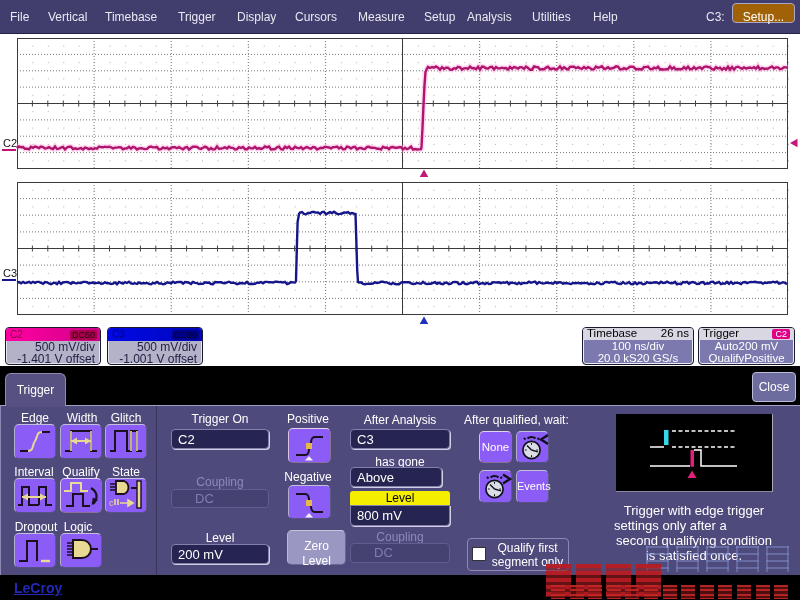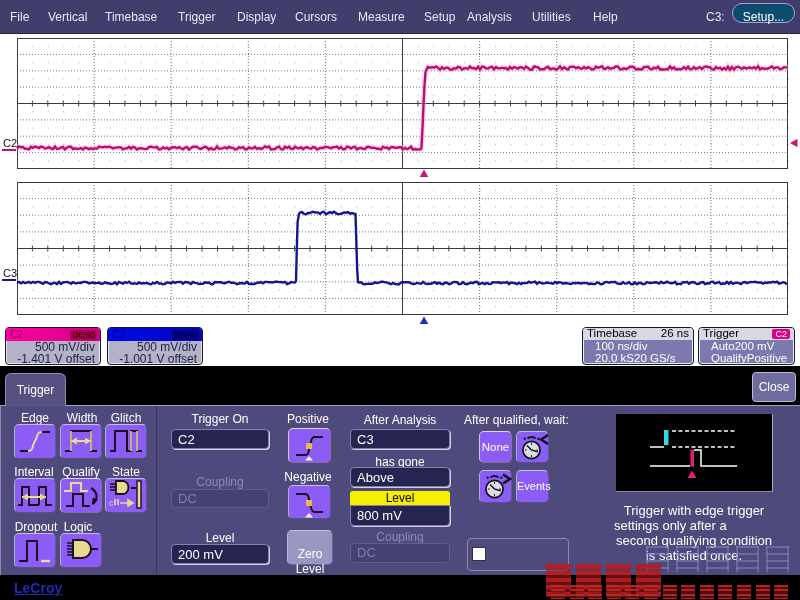--- a/index.html
+++ b/index.html
@@ -1,41 +1,41 @@
 <!DOCTYPE html>
 <html><head><meta charset="utf-8"><style>
 *{margin:0;padding:0;box-sizing:border-box}
 body{width:800px;height:600px;font-family:"Liberation Sans",sans-serif;position:relative;background:#000;overflow:hidden}
 .ab{position:absolute}
 .lbl{position:absolute;color:#fff;font-size:12px;text-align:center;white-space:nowrap}
 .glbl{position:absolute;color:#8d89b8;font-size:12px;text-align:center;white-space:nowrap}
 .inp{position:absolute;background:#262450;border:1px solid #8480ae;border-radius:4px;
  box-shadow:1px 1px 0 #d0d0e2;color:#fff;font-size:13px;padding-left:6px;line-height:18px}
 .ginp{position:absolute;background:#454171;border:1px solid #615d8e;border-radius:4px;
- color:#827daf;font-size:13px;padding-left:6px;line-height:17px}
+ color:#827daf;font-size:13px;padding-left:23px;line-height:17px}
 .btn{position:absolute;background:#8b5cf6;border:1px solid;border-color:#c2c0d8 #5e5a88 #565281 #b0aecb;border-radius:5px}
 .sel{background:#8b5cf6;border-color:#e4d2ea #8a6f96 #8a6f96 #dcc4e4}
 .db{position:absolute;background:#7b79ad;border:1px solid #1a1a2e;box-shadow:inset 0 0 0 1px #eceef6;border-radius:4px;overflow:hidden;font-size:12px}
 .db .hd{background:#d8d7e2;color:#000;height:11.5px;line-height:11px;padding:0 4px;font-size:11.5px;display:flex;justify-content:space-between;align-items:center}
-.db .rw{color:#fff;line-height:12.2px;padding:0 12px;font-size:11.5px;display:flex;justify-content:flex-start}
+.db .rw{color:#fff;line-height:12.2px;padding:0 12px;font-size:11.5px;display:flex;justify-content:center}
 </style></head><body>
 <div class="ab" style="left:0;top:0;width:800px;height:34px;background:#413d6d;border-bottom:1px solid #23204a;color:#e9e9f2;font-size:12px">
     <span style="position:absolute;left:10px;top:10px">File</span>
     <span style="position:absolute;left:48px;top:10px">Vertical</span>
     <span style="position:absolute;left:105px;top:10px">Timebase</span>
     <span style="position:absolute;left:178px;top:10px">Trigger</span>
     <span style="position:absolute;left:237px;top:10px">Display</span>
     <span style="position:absolute;left:295px;top:10px">Cursors</span>
     <span style="position:absolute;left:358px;top:10px">Measure</span>
     <span style="position:absolute;left:424px;top:10px">Setup</span>
     <span style="position:absolute;left:467px;top:10px">Analysis</span>
     <span style="position:absolute;left:532px;top:10px">Utilities</span>
     <span style="position:absolute;left:593px;top:10px">Help</span>
     <span style="position:absolute;left:706px;top:10px">C3:</span>
-    <div style="position:absolute;left:732px;top:3px;width:63px;height:20px;background:#0c4a6e;border:1px solid #a8a8c8;border-radius:12px;color:#fff;text-align:center;line-height:26px">Setup...</div>
+    <div style="position:absolute;left:732px;top:3px;width:63px;height:20px;background:#a16207;border:1px solid #a8a8c8;border-radius:4px;color:#fff;text-align:center;line-height:26px">Setup...</div>
   </div>
 <div class="ab" style="left:0;top:34px;width:800px;height:332px;background:#fff"></div>
 <svg class="ab" style="left:0;top:0" width="800" height="380">
     <path d="M32.4 46.2h1 M47.8 46.2h1 M63.3 46.2h1 M78.7 46.2h1 M94.1 46.2h1 M109.5 46.2h1 M124.9 46.2h1 M140.4 46.2h1 M155.8 46.2h1 M171.2 46.2h1 M186.6 46.2h1 M202.0 46.2h1 M217.5 46.2h1 M232.9 46.2h1 M248.3 46.2h1 M263.7 46.2h1 M279.1 46.2h1 M294.6 46.2h1 M310.0 46.2h1 M325.4 46.2h1 M340.8 46.2h1 M356.2 46.2h1 M371.7 46.2h1 M387.1 46.2h1 M402.5 46.2h1 M417.9 46.2h1 M433.3 46.2h1 M448.8 46.2h1 M464.2 46.2h1 M479.6 46.2h1 M495.0 46.2h1 M510.4 46.2h1 M525.9 46.2h1 M541.3 46.2h1 M556.7 46.2h1 M572.1 46.2h1 M587.5 46.2h1 M603.0 46.2h1 M618.4 46.2h1 M633.8 46.2h1 M649.2 46.2h1 M664.6 46.2h1 M680.1 46.2h1 M695.5 46.2h1 M710.9 46.2h1 M726.3 46.2h1 M741.7 46.2h1 M757.2 46.2h1 M772.6 46.2h1 M788.0 46.2h1 M32.4 62.6h1 M47.8 62.6h1 M63.3 62.6h1 M78.7 62.6h1 M94.1 62.6h1 M109.5 62.6h1 M124.9 62.6h1 M140.4 62.6h1 M155.8 62.6h1 M171.2 62.6h1 M186.6 62.6h1 M202.0 62.6h1 M217.5 62.6h1 M232.9 62.6h1 M248.3 62.6h1 M263.7 62.6h1 M279.1 62.6h1 M294.6 62.6h1 M310.0 62.6h1 M325.4 62.6h1 M340.8 62.6h1 M356.2 62.6h1 M371.7 62.6h1 M387.1 62.6h1 M402.5 62.6h1 M417.9 62.6h1 M433.3 62.6h1 M448.8 62.6h1 M464.2 62.6h1 M479.6 62.6h1 M495.0 62.6h1 M510.4 62.6h1 M525.9 62.6h1 M541.3 62.6h1 M556.7 62.6h1 M572.1 62.6h1 M587.5 62.6h1 M603.0 62.6h1 M618.4 62.6h1 M633.8 62.6h1 M649.2 62.6h1 M664.6 62.6h1 M680.1 62.6h1 M695.5 62.6h1 M710.9 62.6h1 M726.3 62.6h1 M741.7 62.6h1 M757.2 62.6h1 M772.6 62.6h1 M788.0 62.6h1 M32.4 78.9h1 M47.8 78.9h1 M63.3 78.9h1 M78.7 78.9h1 M94.1 78.9h1 M109.5 78.9h1 M124.9 78.9h1 M140.4 78.9h1 M155.8 78.9h1 M171.2 78.9h1 M186.6 78.9h1 M202.0 78.9h1 M217.5 78.9h1 M232.9 78.9h1 M248.3 78.9h1 M263.7 78.9h1 M279.1 78.9h1 M294.6 78.9h1 M310.0 78.9h1 M325.4 78.9h1 M340.8 78.9h1 M356.2 78.9h1 M371.7 78.9h1 M387.1 78.9h1 M402.5 78.9h1 M417.9 78.9h1 M433.3 78.9h1 M448.8 78.9h1 M464.2 78.9h1 M479.6 78.9h1 M495.0 78.9h1 M510.4 78.9h1 M525.9 78.9h1 M541.3 78.9h1 M556.7 78.9h1 M572.1 78.9h1 M587.5 78.9h1 M603.0 78.9h1 M618.4 78.9h1 M633.8 78.9h1 M649.2 78.9h1 M664.6 78.9h1 M680.1 78.9h1 M695.5 78.9h1 M710.9 78.9h1 M726.3 78.9h1 M741.7 78.9h1 M757.2 78.9h1 M772.6 78.9h1 M788.0 78.9h1 M32.4 95.3h1 M47.8 95.3h1 M63.3 95.3h1 M78.7 95.3h1 M94.1 95.3h1 M109.5 95.3h1 M124.9 95.3h1 M140.4 95.3h1 M155.8 95.3h1 M171.2 95.3h1 M186.6 95.3h1 M202.0 95.3h1 M217.5 95.3h1 M232.9 95.3h1 M248.3 95.3h1 M263.7 95.3h1 M279.1 95.3h1 M294.6 95.3h1 M310.0 95.3h1 M325.4 95.3h1 M340.8 95.3h1 M356.2 95.3h1 M371.7 95.3h1 M387.1 95.3h1 M402.5 95.3h1 M417.9 95.3h1 M433.3 95.3h1 M448.8 95.3h1 M464.2 95.3h1 M479.6 95.3h1 M495.0 95.3h1 M510.4 95.3h1 M525.9 95.3h1 M541.3 95.3h1 M556.7 95.3h1 M572.1 95.3h1 M587.5 95.3h1 M603.0 95.3h1 M618.4 95.3h1 M633.8 95.3h1 M649.2 95.3h1 M664.6 95.3h1 M680.1 95.3h1 M695.5 95.3h1 M710.9 95.3h1 M726.3 95.3h1 M741.7 95.3h1 M757.2 95.3h1 M772.6 95.3h1 M788.0 95.3h1 M32.4 111.7h1 M47.8 111.7h1 M63.3 111.7h1 M78.7 111.7h1 M94.1 111.7h1 M109.5 111.7h1 M124.9 111.7h1 M140.4 111.7h1 M155.8 111.7h1 M171.2 111.7h1 M186.6 111.7h1 M202.0 111.7h1 M217.5 111.7h1 M232.9 111.7h1 M248.3 111.7h1 M263.7 111.7h1 M279.1 111.7h1 M294.6 111.7h1 M310.0 111.7h1 M325.4 111.7h1 M340.8 111.7h1 M356.2 111.7h1 M371.7 111.7h1 M387.1 111.7h1 M402.5 111.7h1 M417.9 111.7h1 M433.3 111.7h1 M448.8 111.7h1 M464.2 111.7h1 M479.6 111.7h1 M495.0 111.7h1 M510.4 111.7h1 M525.9 111.7h1 M541.3 111.7h1 M556.7 111.7h1 M572.1 111.7h1 M587.5 111.7h1 M603.0 111.7h1 M618.4 111.7h1 M633.8 111.7h1 M649.2 111.7h1 M664.6 111.7h1 M680.1 111.7h1 M695.5 111.7h1 M710.9 111.7h1 M726.3 111.7h1 M741.7 111.7h1 M757.2 111.7h1 M772.6 111.7h1 M788.0 111.7h1 M32.4 128.1h1 M47.8 128.1h1 M63.3 128.1h1 M78.7 128.1h1 M94.1 128.1h1 M109.5 128.1h1 M124.9 128.1h1 M140.4 128.1h1 M155.8 128.1h1 M171.2 128.1h1 M186.6 128.1h1 M202.0 128.1h1 M217.5 128.1h1 M232.9 128.1h1 M248.3 128.1h1 M263.7 128.1h1 M279.1 128.1h1 M294.6 128.1h1 M310.0 128.1h1 M325.4 128.1h1 M340.8 128.1h1 M356.2 128.1h1 M371.7 128.1h1 M387.1 128.1h1 M402.5 128.1h1 M417.9 128.1h1 M433.3 128.1h1 M448.8 128.1h1 M464.2 128.1h1 M479.6 128.1h1 M495.0 128.1h1 M510.4 128.1h1 M525.9 128.1h1 M541.3 128.1h1 M556.7 128.1h1 M572.1 128.1h1 M587.5 128.1h1 M603.0 128.1h1 M618.4 128.1h1 M633.8 128.1h1 M649.2 128.1h1 M664.6 128.1h1 M680.1 128.1h1 M695.5 128.1h1 M710.9 128.1h1 M726.3 128.1h1 M741.7 128.1h1 M757.2 128.1h1 M772.6 128.1h1 M788.0 128.1h1 M32.4 144.4h1 M47.8 144.4h1 M63.3 144.4h1 M78.7 144.4h1 M94.1 144.4h1 M109.5 144.4h1 M124.9 144.4h1 M140.4 144.4h1 M155.8 144.4h1 M171.2 144.4h1 M186.6 144.4h1 M202.0 144.4h1 M217.5 144.4h1 M232.9 144.4h1 M248.3 144.4h1 M263.7 144.4h1 M279.1 144.4h1 M294.6 144.4h1 M310.0 144.4h1 M325.4 144.4h1 M340.8 144.4h1 M356.2 144.4h1 M371.7 144.4h1 M387.1 144.4h1 M402.5 144.4h1 M417.9 144.4h1 M433.3 144.4h1 M448.8 144.4h1 M464.2 144.4h1 M479.6 144.4h1 M495.0 144.4h1 M510.4 144.4h1 M525.9 144.4h1 M541.3 144.4h1 M556.7 144.4h1 M572.1 144.4h1 M587.5 144.4h1 M603.0 144.4h1 M618.4 144.4h1 M633.8 144.4h1 M649.2 144.4h1 M664.6 144.4h1 M680.1 144.4h1 M695.5 144.4h1 M710.9 144.4h1 M726.3 144.4h1 M741.7 144.4h1 M757.2 144.4h1 M772.6 144.4h1 M788.0 144.4h1 M32.4 160.8h1 M47.8 160.8h1 M63.3 160.8h1 M78.7 160.8h1 M94.1 160.8h1 M109.5 160.8h1 M124.9 160.8h1 M140.4 160.8h1 M155.8 160.8h1 M171.2 160.8h1 M186.6 160.8h1 M202.0 160.8h1 M217.5 160.8h1 M232.9 160.8h1 M248.3 160.8h1 M263.7 160.8h1 M279.1 160.8h1 M294.6 160.8h1 M310.0 160.8h1 M325.4 160.8h1 M340.8 160.8h1 M356.2 160.8h1 M371.7 160.8h1 M387.1 160.8h1 M402.5 160.8h1 M417.9 160.8h1 M433.3 160.8h1 M448.8 160.8h1 M464.2 160.8h1 M479.6 160.8h1 M495.0 160.8h1 M510.4 160.8h1 M525.9 160.8h1 M541.3 160.8h1 M556.7 160.8h1 M572.1 160.8h1 M587.5 160.8h1 M603.0 160.8h1 M618.4 160.8h1 M633.8 160.8h1 M649.2 160.8h1 M664.6 160.8h1 M680.1 160.8h1 M695.5 160.8h1 M710.9 160.8h1 M726.3 160.8h1 M741.7 160.8h1 M757.2 160.8h1 M772.6 160.8h1 M788.0 160.8h1" stroke="#b0b0b0" stroke-width="1" fill="none"></path>
 <line x1="17" y1="54.4" x2="788" y2="54.4" stroke="#777" stroke-width="1" stroke-dasharray="1 2"></line>
 <line x1="17" y1="70.8" x2="788" y2="70.8" stroke="#777" stroke-width="1" stroke-dasharray="1 2"></line>
 <line x1="17" y1="87.1" x2="788" y2="87.1" stroke="#777" stroke-width="1" stroke-dasharray="1 2"></line>
 <line x1="17" y1="119.9" x2="788" y2="119.9" stroke="#777" stroke-width="1" stroke-dasharray="1 2"></line>
 <line x1="17" y1="136.2" x2="788" y2="136.2" stroke="#777" stroke-width="1" stroke-dasharray="1 2"></line>
 <line x1="17" y1="152.6" x2="788" y2="152.6" stroke="#777" stroke-width="1" stroke-dasharray="1 2"></line>
@@ -211,25 +211,25 @@
     </svg>
   </div>
 <div class="lbl" style="left:268px;top:470px;width:80px">Negative</div>
 <div class="btn" style="left:288px;top:485px;width:43px;height:34px">
     <svg width="40" height="32" viewBox="0 0 40 32" style="position:absolute;left:0;top:0">
       <path d="M7 8 H16 C21 8 19 13 21 17 C23 21 21 26 26 26 H34" stroke="#1a1020" stroke-width="2" fill="none"></path>
       <rect x="17" y="14" width="6" height="6" fill="#e8b84a"></rect>
       <path d="M20 27 l4 4.6 h-8 Z" fill="#f4f0f8"></path>
     </svg>
   </div>
-<div class="ab" style="left:287px;top:530px;width:46px;height:35px;background:#9a97c3;border:1px solid;border-color:#c6c4da #6a6694 #6a6694 #bcbad2;border-radius:5px;color:#fff;font-size:12px;text-align:center;line-height:15px;padding-top:16px">Zero<br>Level</div>
+<div class="ab" style="left:287px;top:530px;width:59px;height:35px;background:#9a97c3;border:1px solid;border-color:#c6c4da #6a6694 #6a6694 #bcbad2;border-radius:5px;color:#fff;font-size:12px;text-align:center;line-height:15px;padding-top:8px">Zero<br>Level</div>
 <div class="lbl" style="left:350px;top:413px;width:100px">After Analysis</div>
 <div class="inp" style="left:350px;top:429px;width:100px;height:20px;line-height:19px">C3</div>
 <div class="lbl" style="left:350px;top:455px;width:100px">has gone</div>
-<div class="inp" style="left:350px;top:467px;width:100px;height:20px;line-height:19px">Above</div>
+<div class="inp" style="left:350px;top:467px;width:92px;height:20px;line-height:19px">Above</div>
 <div class="ab" style="left:350px;top:491px;width:100px;height:14px;background:#f5ee00;color:#000;font-size:12px;text-align:center;line-height:14px;border-radius:3px 3px 0 0">Level</div>
 <div class="inp" style="left:350px;top:505px;width:100px;height:21px;line-height:20px;border-radius:0 0 4px 4px">800 mV</div>
 <div class="glbl" style="left:350px;top:530px;width:100px">Coupling</div>
 <div class="ginp" style="left:350px;top:543px;width:100px;height:20px;line-height:18px">DC</div>
 <div class="ab" style="left:464px;top:413px;color:#ffffff;font-size:12px;white-space:nowrap">After qualified, wait:</div>
 <div class="btn sel" style="left:479px;top:431px;width:33px;height:32px;color:#fff;font-size:11.5px;text-align:center;line-height:30px">None</div>
 <div class="btn" style="left:516px;top:431px;width:33px;height:32px">
     <svg width="33" height="32" viewBox="0 0 33 32" style="position:absolute;left:0;top:0">
       <path d="M10.5 6.5 A5 4 0 0 1 18.5 6.5" fill="none" stroke="#10101e" stroke-width="2"></path>
       <path d="M8.5 7.5 l-1.6 -1.6 M20.5 7.5 l1.6 -1.6" stroke="#10101e" stroke-width="1.8"></path>
@@ -245,20 +245,21 @@
       <path d="M8.5 7.5 l-1.6 -1.6 M20.5 7.5 l1.6 -1.6" stroke="#10101e" stroke-width="1.8"></path>
       <circle cx="14.5" cy="18" r="8.6" fill="#dcdce4" stroke="#10101e" stroke-width="1.7"></circle>
       <path d="M14.5 11 v1.8 M14.5 23.2 v1.8 M7.9 18 h1.8 M19.3 18 h1.8" stroke="#10101e" stroke-width="1"></path>
       <path d="M14.5 18 L10 13.5 M14.5 18 L21 19.8" stroke="#10101e" stroke-width="1.4"></path>
       <path d="M23 3.5 l7 4.5 -7 4.5" fill="none" stroke="#10101e" stroke-width="2.4"></path>
     </svg>
   </div>
 <div class="btn" style="left:516px;top:470px;width:33px;height:33px;color:#fff;font-size:11px;text-align:center;line-height:31px">Events</div>
 <div class="ab" style="left:467px;top:538px;width:102px;height:33px;border:1px solid #8d89b4;border-radius:4px">
 <div style="position:absolute;left:4px;top:8px;width:14px;height:14px;background:#fff;border:1px solid #333"></div>
+<div style="position:absolute;left:19px;top:2px;width:81px;color:#fff;font-size:12px;text-align:center;line-height:14px">Qualify first segment only</div>
   </div>
 <div class="ab" style="left:616px;top:414px;width:157px;height:78px;background:#000;border-right:1px solid #a8a8bc;border-bottom:1px solid #8888a0">
 <svg width="156" height="77" viewBox="0 0 156 77">
 <path d="M34 33 H48" stroke="#fff" stroke-width="1.5" fill="none"></path>
 <rect x="48" y="16" width="4.5" height="15" fill="#35d8e8"></rect>
 <path d="M56 17 H121" stroke="#fff" stroke-width="1.5" stroke-dasharray="4 2.5" fill="none"></path>
 <path d="M56 33 H121" stroke="#fff" stroke-width="1.5" stroke-dasharray="4 2.5" fill="none"></path>
 <path d="M34 52 H74" stroke="#fff" stroke-width="1.5" fill="none"></path>
 <path d="M78 36 H85 V52 H121" stroke="#fff" stroke-width="1.5" fill="none"></path>
 <rect x="74.5" y="36" width="3.5" height="16.7" fill="#e0207a"></rect>

